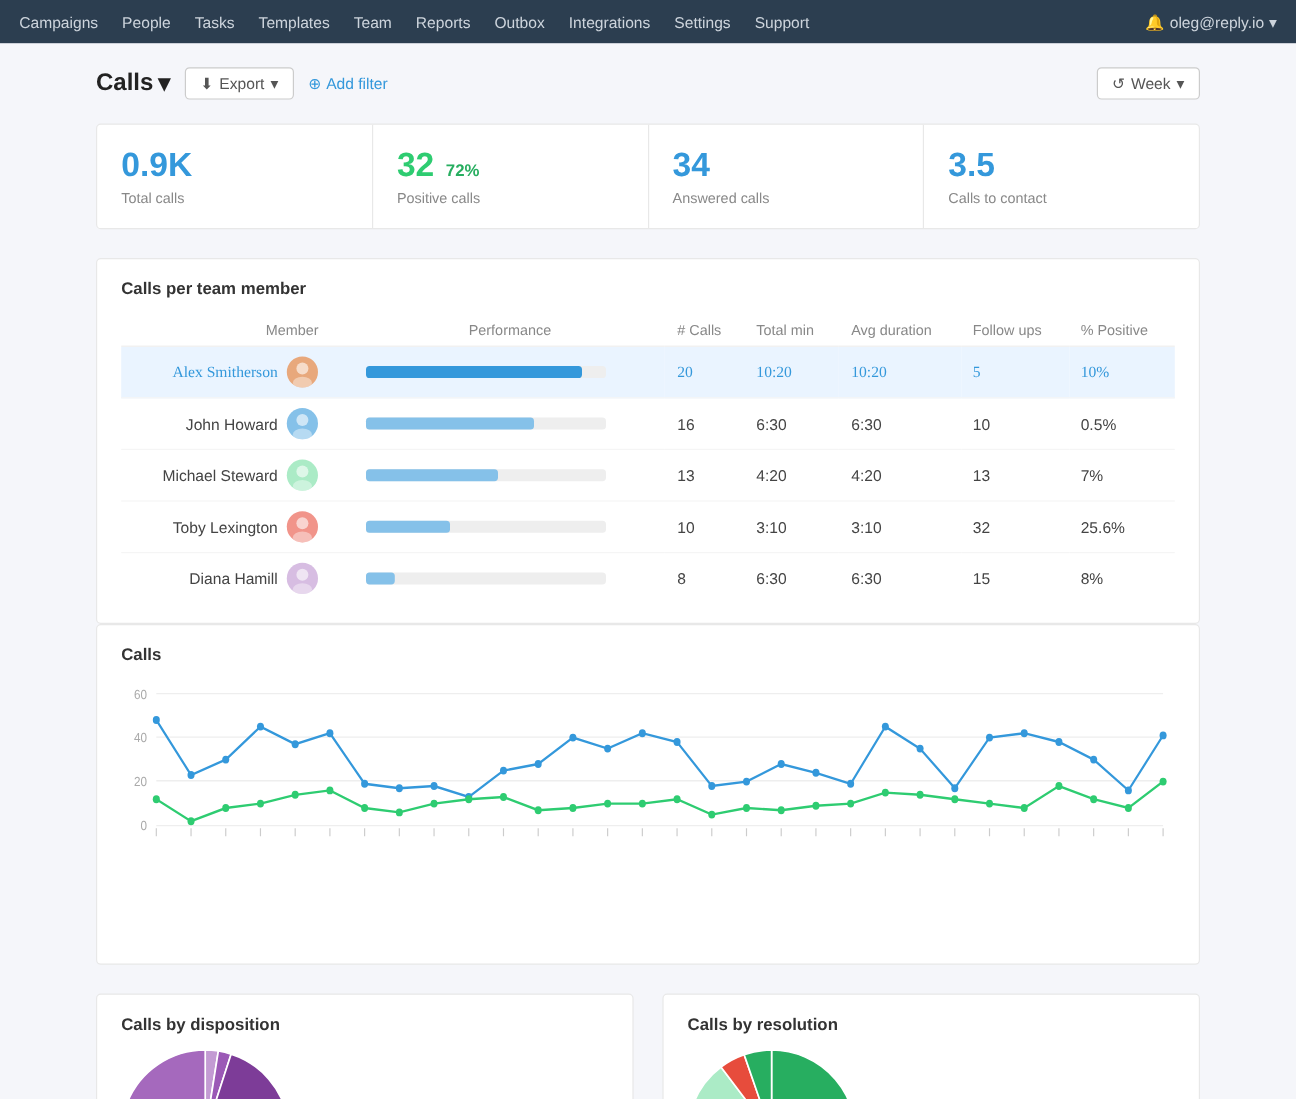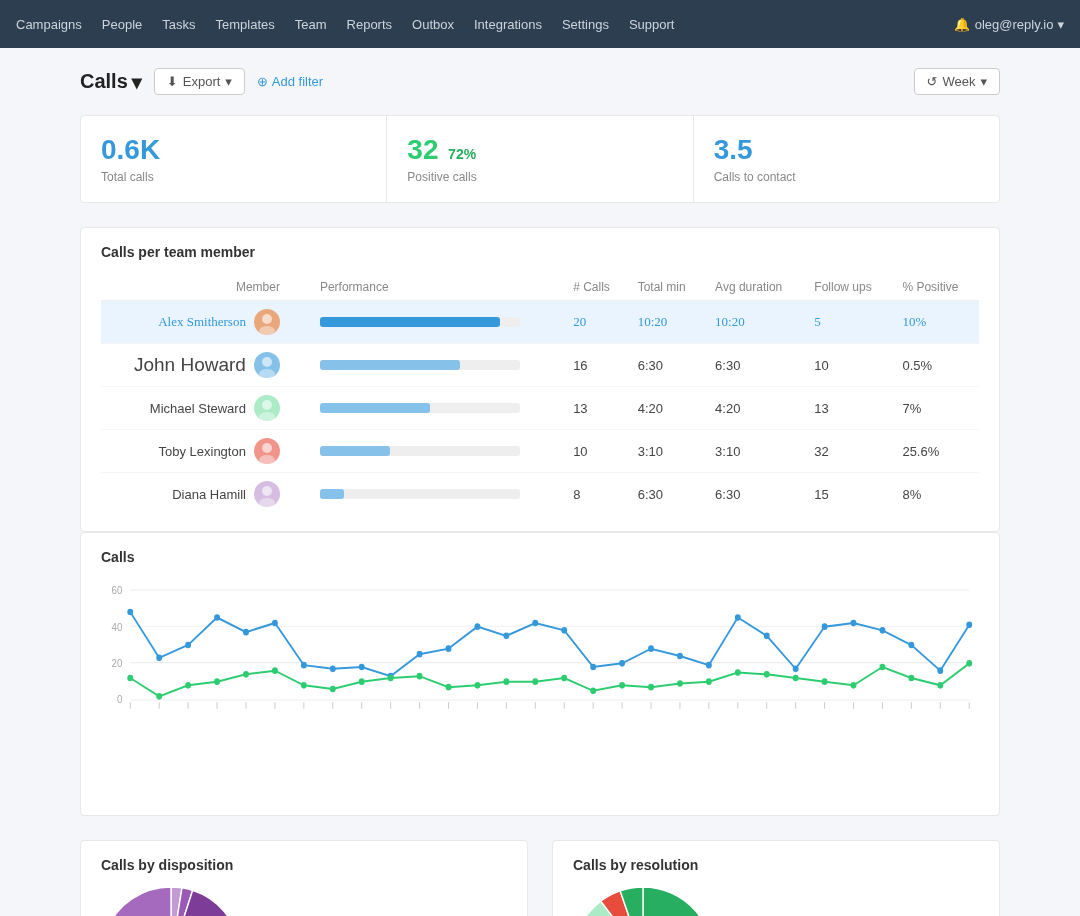--- a/index.html
+++ b/index.html
@@ -1,19 +1,19 @@
 <!DOCTYPE html>
 <html><head>
   <meta charset="utf-8">
   <style>
     * { box-sizing: border-box; margin: 0; padding: 0; }
     body { font-family: -apple-system, BlinkMacSystemFont, 'Segoe UI', sans-serif; background: #f5f6fa; color: #333; font-size: 13px; }
 
     
-    .topnav { background: #2c3e50; display: flex; align-items: center; height: 48px; padding: 0 16px; gap: 20px; }
+    .topnav { background: #2c3e50; display: flex; align-items: center; height: 36px; padding: 0 16px; gap: 20px; }
     .topnav a { color: #cdd4dc; text-decoration: none; font-size: 13px; white-space: nowrap; }
     .topnav .spacer { flex: 1; }
     .topnav .user { color: #cdd4dc; font-size: 13px; display: flex; align-items: center; gap: 4px; }
 
     
     .main { max-width: 960px; margin: 0 auto; padding: 20px 20px; }
 
     
     .page-header { display: flex; align-items: center; gap: 12px; margin-bottom: 20px; }
     .page-title { font-size: 20px; font-weight: 600; color: #222; display: flex; align-items: center; gap: 4px; cursor: pointer; }
@@ -106,41 +106,45 @@
       <button class="week-btn">
         <span>↺</span>
         <span>Week</span>
         <span>▾</span>
       </button>
     </div>
   </div>
 
   <div class="stats-row">
     <div class="stat-item">
-      <div class="stat-value">0.6K</div>
+      <div class="stat-value">0.9K</div>
       <div class="stat-label">Total calls</div>
     </div>
     <div class="stat-item">
       <span class="stat-value green">32</span>
       <span class="stat-percent">72%</span>
       <div class="stat-label">Positive calls</div>
+    </div>
+    <div class="stat-item">
+      <div class="stat-value">34</div>
+      <div class="stat-label">Answered calls</div>
     </div>
     <div class="stat-item">
       <div class="stat-value">3.5</div>
       <div class="stat-label">Calls to contact</div>
     </div>
   </div>
 
   <div class="section">
     <div class="section-title">Calls per team member</div>
     <table>
       <thead>
         <tr>
           <th style="text-align:right">Member</th>
-          <th style="text-align:left;padding-left:30px">Performance</th>
+          <th style="text-align:center;padding-left:30px">Performance</th>
           <th># Calls</th>
           <th>Total min</th>
           <th>Avg duration</th>
           <th>Follow ups</th>
           <th>% Positive</th>
         </tr>
       </thead>
       <tbody id="team-tbody">
           <tr class="highlighted">
     <td style="text-align:right;min-width:130px">
@@ -161,21 +165,21 @@
     </td>
     <td style="color:#3498db">20</td>
     <td>10:20</td>
     <td>10:20</td>
     <td style="color:#3498db">5</td>
     <td>10%</td>
   </tr>
           <tr>
     <td style="text-align:right;min-width:130px">
       <div class="member-cell">
-        <span style="font-size:19px;color:#444">John Howard</span>
+        <span style="font-size:13px;color:#444">John Howard</span>
         <div class="avatar" style="background:#85c1e9">
           <svg width="26" height="26" viewBox="0 0 26 26">
             <circle cx="13" cy="10" r="5" fill="rgba(255,255,255,0.6)"></circle>
             <ellipse cx="13" cy="22" rx="8" ry="5" fill="rgba(255,255,255,0.4)"></ellipse>
           </svg>
         </div>
       </div>
     </td>
     <td style="padding-left:30px">
       <div class="perf-bar-container">

